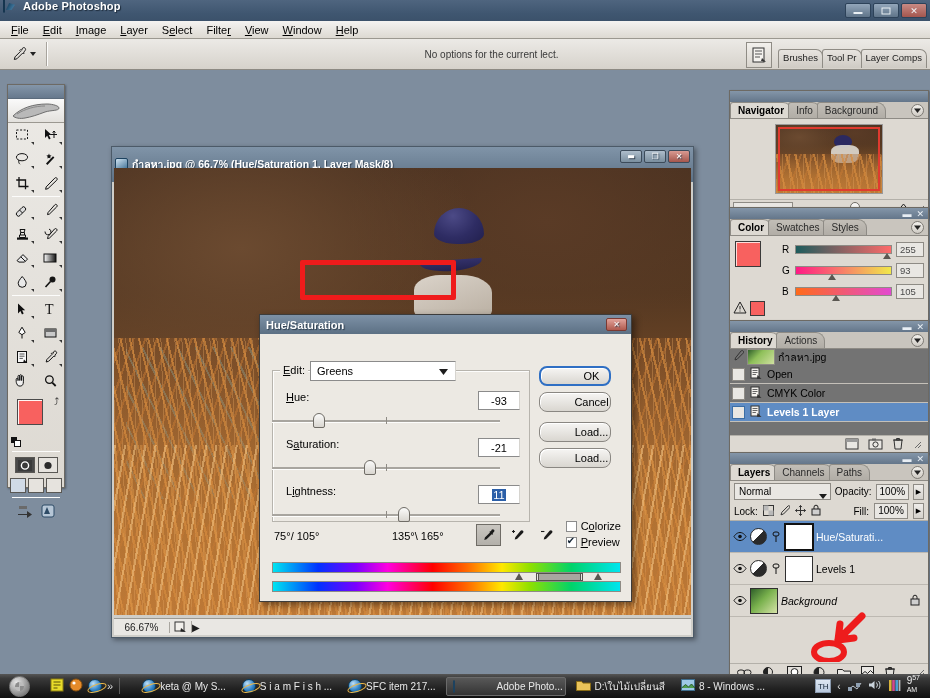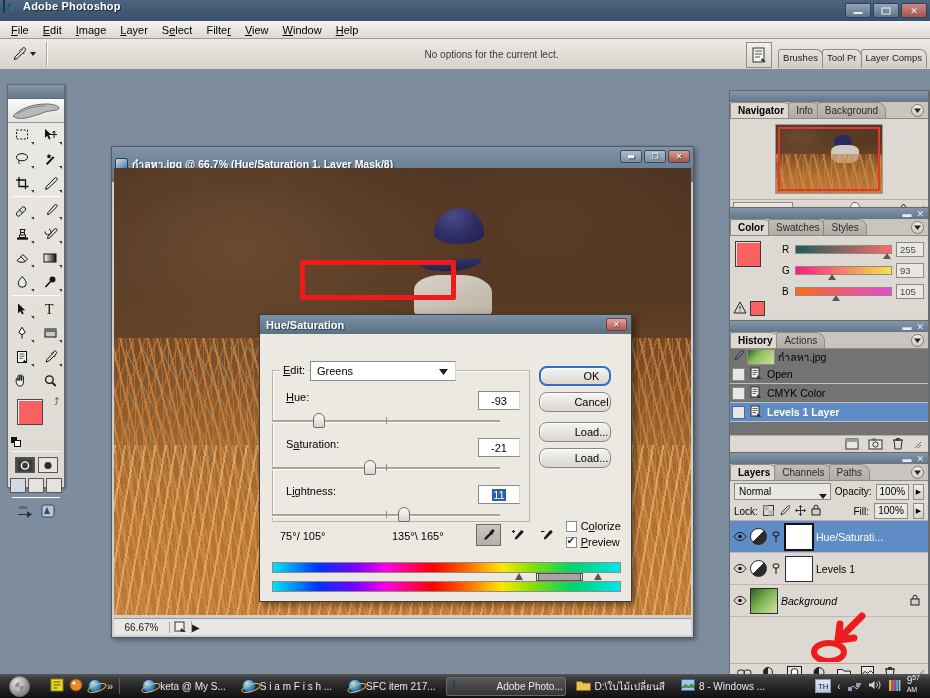--- a/index.html
+++ b/index.html
@@ -240,21 +240,21 @@
     width:72px; height:20px; margin-bottom:6px;
     background:linear-gradient(180deg,#f6f5f3,#d9d6d0);
     border:1px solid #8a8782; border-radius:8px;
     font-size:11px; display:flex;align-items:center;justify-content:center;
     box-shadow:inset 1px 1px 0 #fff;
     padding-left:33px;
   }
   .hs-btn.def{ border:2px solid #2f6fc4; }
   .hs-btn.gap{ margin-top:10px; }
 
-  .hs-range{ position:absolute; left:20px; top:196px; font-size:11px; }
+  .hs-range{ position:absolute; left:14px; top:196px; font-size:11px; }
   .hs-range2{ position:absolute; left:132px; top:196px; font-size:11px; }
   .eyedroppers{ position:absolute; left:216px; top:190px; display:flex; gap:4px; }
   .edbtn{ width:25px;height:22px; display:flex;align-items:center;justify-content:center; }
   .edbtn.on{ background:linear-gradient(180deg,#c9c6c0,#b3b0aa); border:1px solid #6f6c66; }
   .hs-checks{ position:absolute; right:10px; top:186px; }
   .chk{ display:flex; align-items:center; gap:4px; margin-bottom:4px; font-size:11px; }
   .chk .box{ width:11px;height:11px; background:#fff; border:1px solid #8b8b8b; position:relative; }
   .chk.on .box:after{ content:"✔"; position:absolute; left:0px; top:-3px; font-size:10px; color:#123; }
 
   .spectrum{ position:absolute; left:12px; top:228px; width:349px; }

